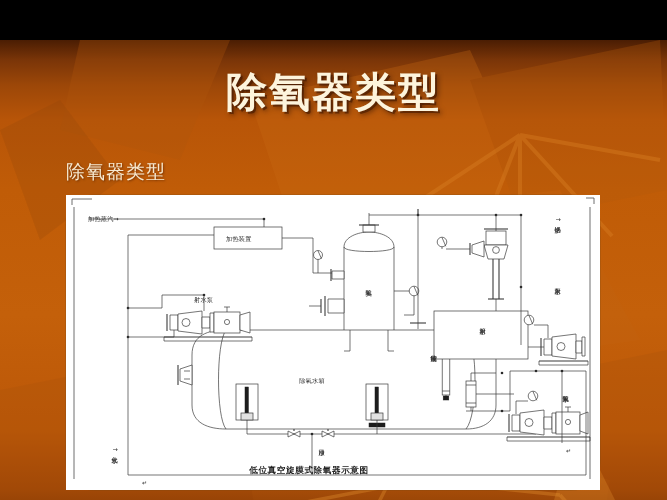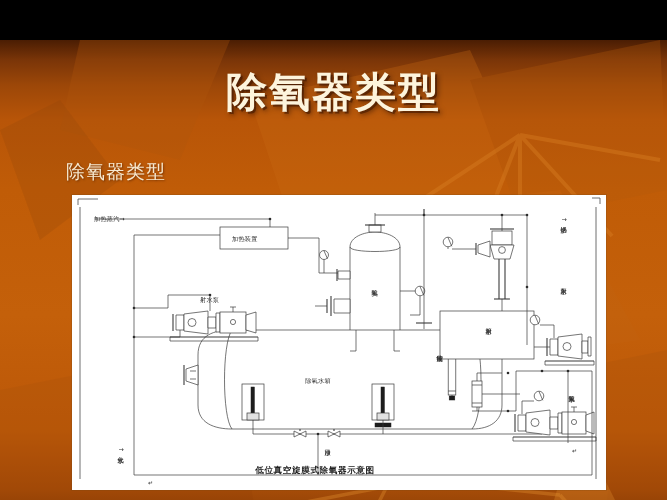--- a/index.html
+++ b/index.html
@@ -59,26 +59,27 @@
     line-height: 26px;
     color: #f6e8cf;
     letter-spacing: 1px;
     text-shadow: 1px 1px 2px rgba(60,20,0,.5);
     white-space: nowrap;
   }
 
   
   #plate {
     position: absolute;
-    left: 72px;
+    left: 66px;
     top: 155px;
     width: 534px;
     height: 295px;
     background: #ffffff;
     box-shadow: 0 0 0 1px rgba(120,70,20,.25);
+    border-radius: 30px;
   }
   #plate svg { display:block; }
   .dgm-label {
     font-family: "DejaVu Sans", "Liberation Sans", sans-serif;
     font-size: 6.2px;
     fill: #2a2a2a;
     letter-spacing: .2px;
   }
   .dgm-label-v {
     font-family: "DejaVu Sans", "Liberation Sans", sans-serif;

